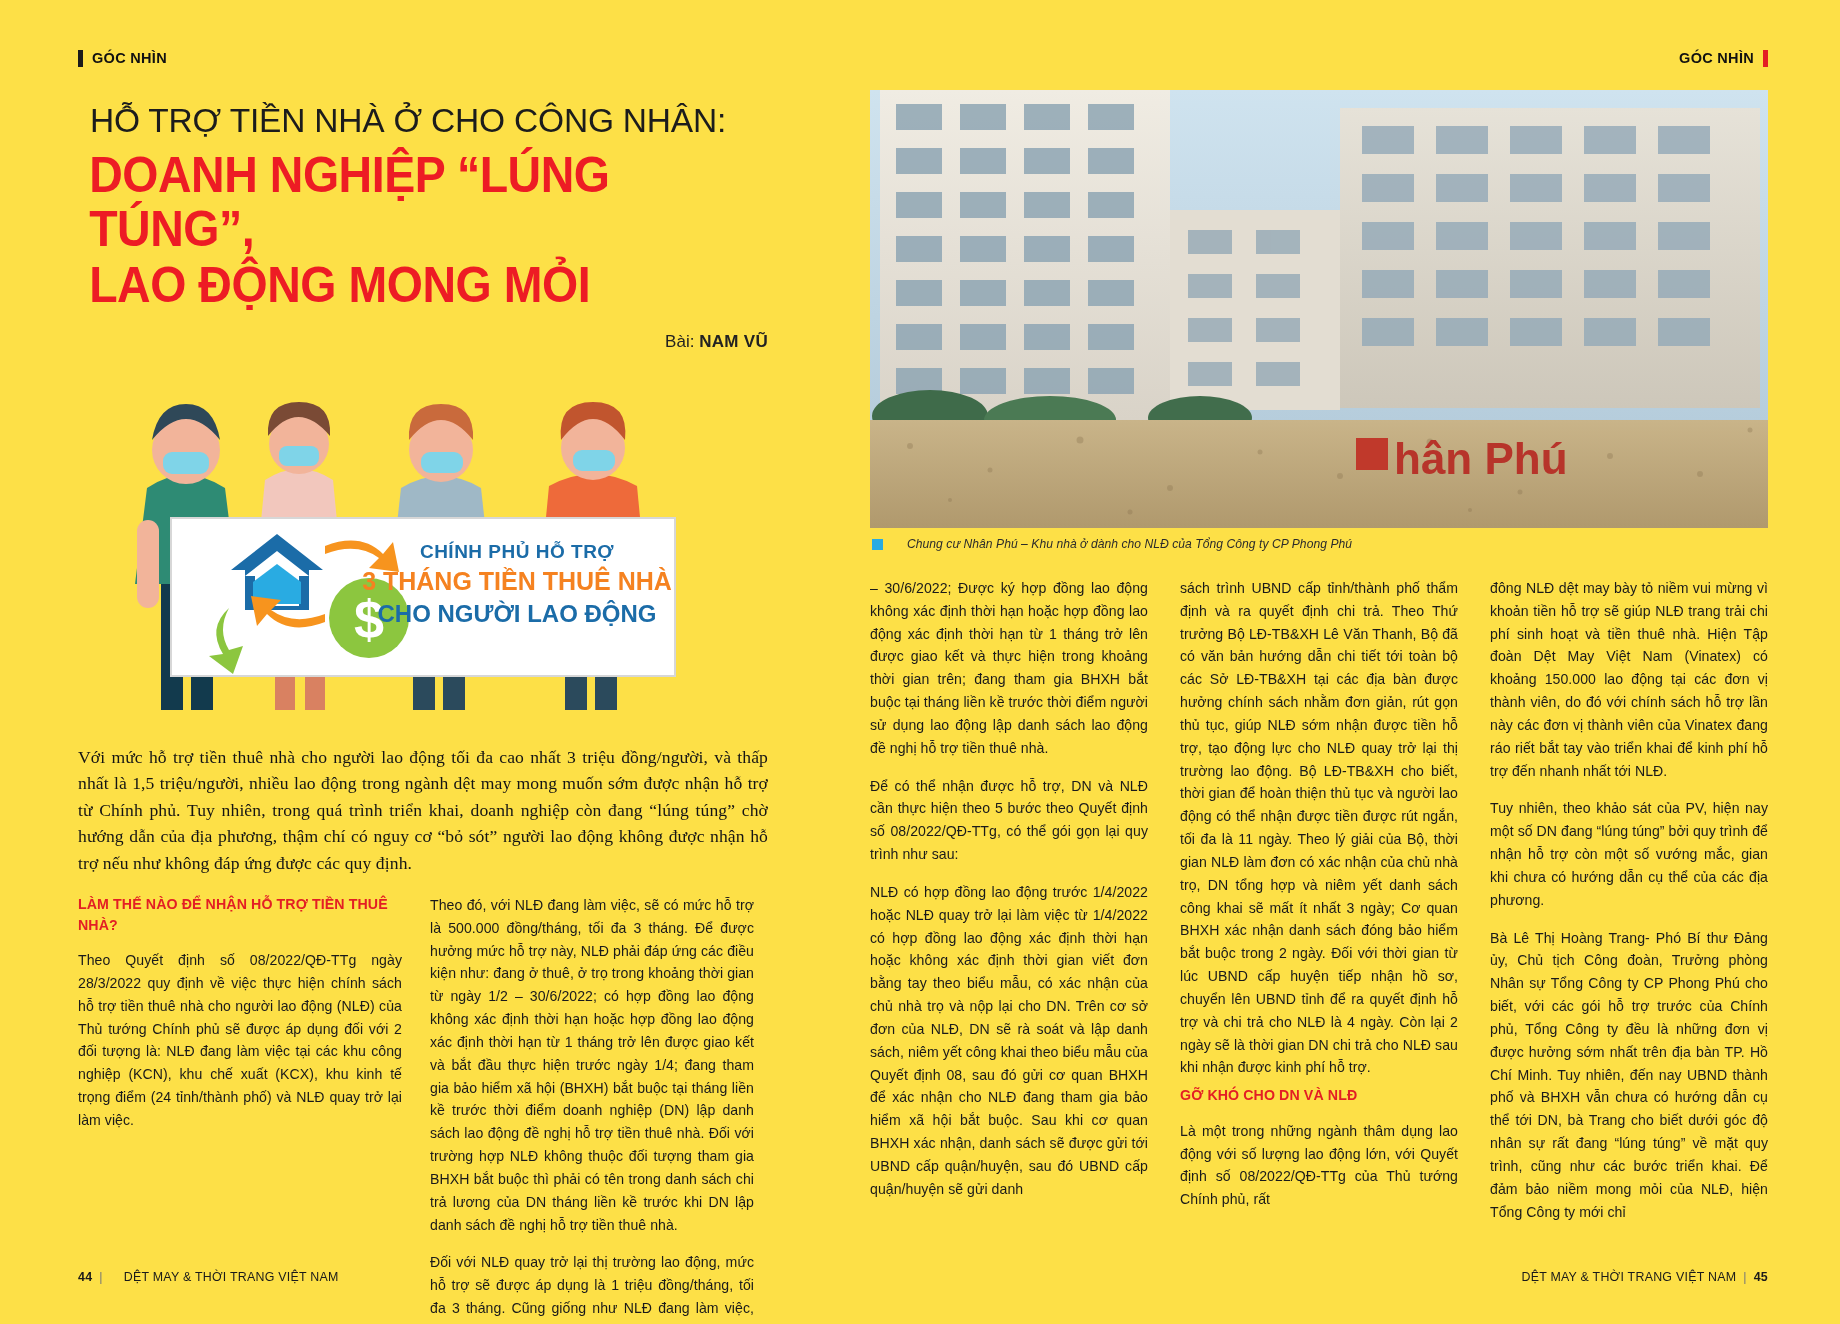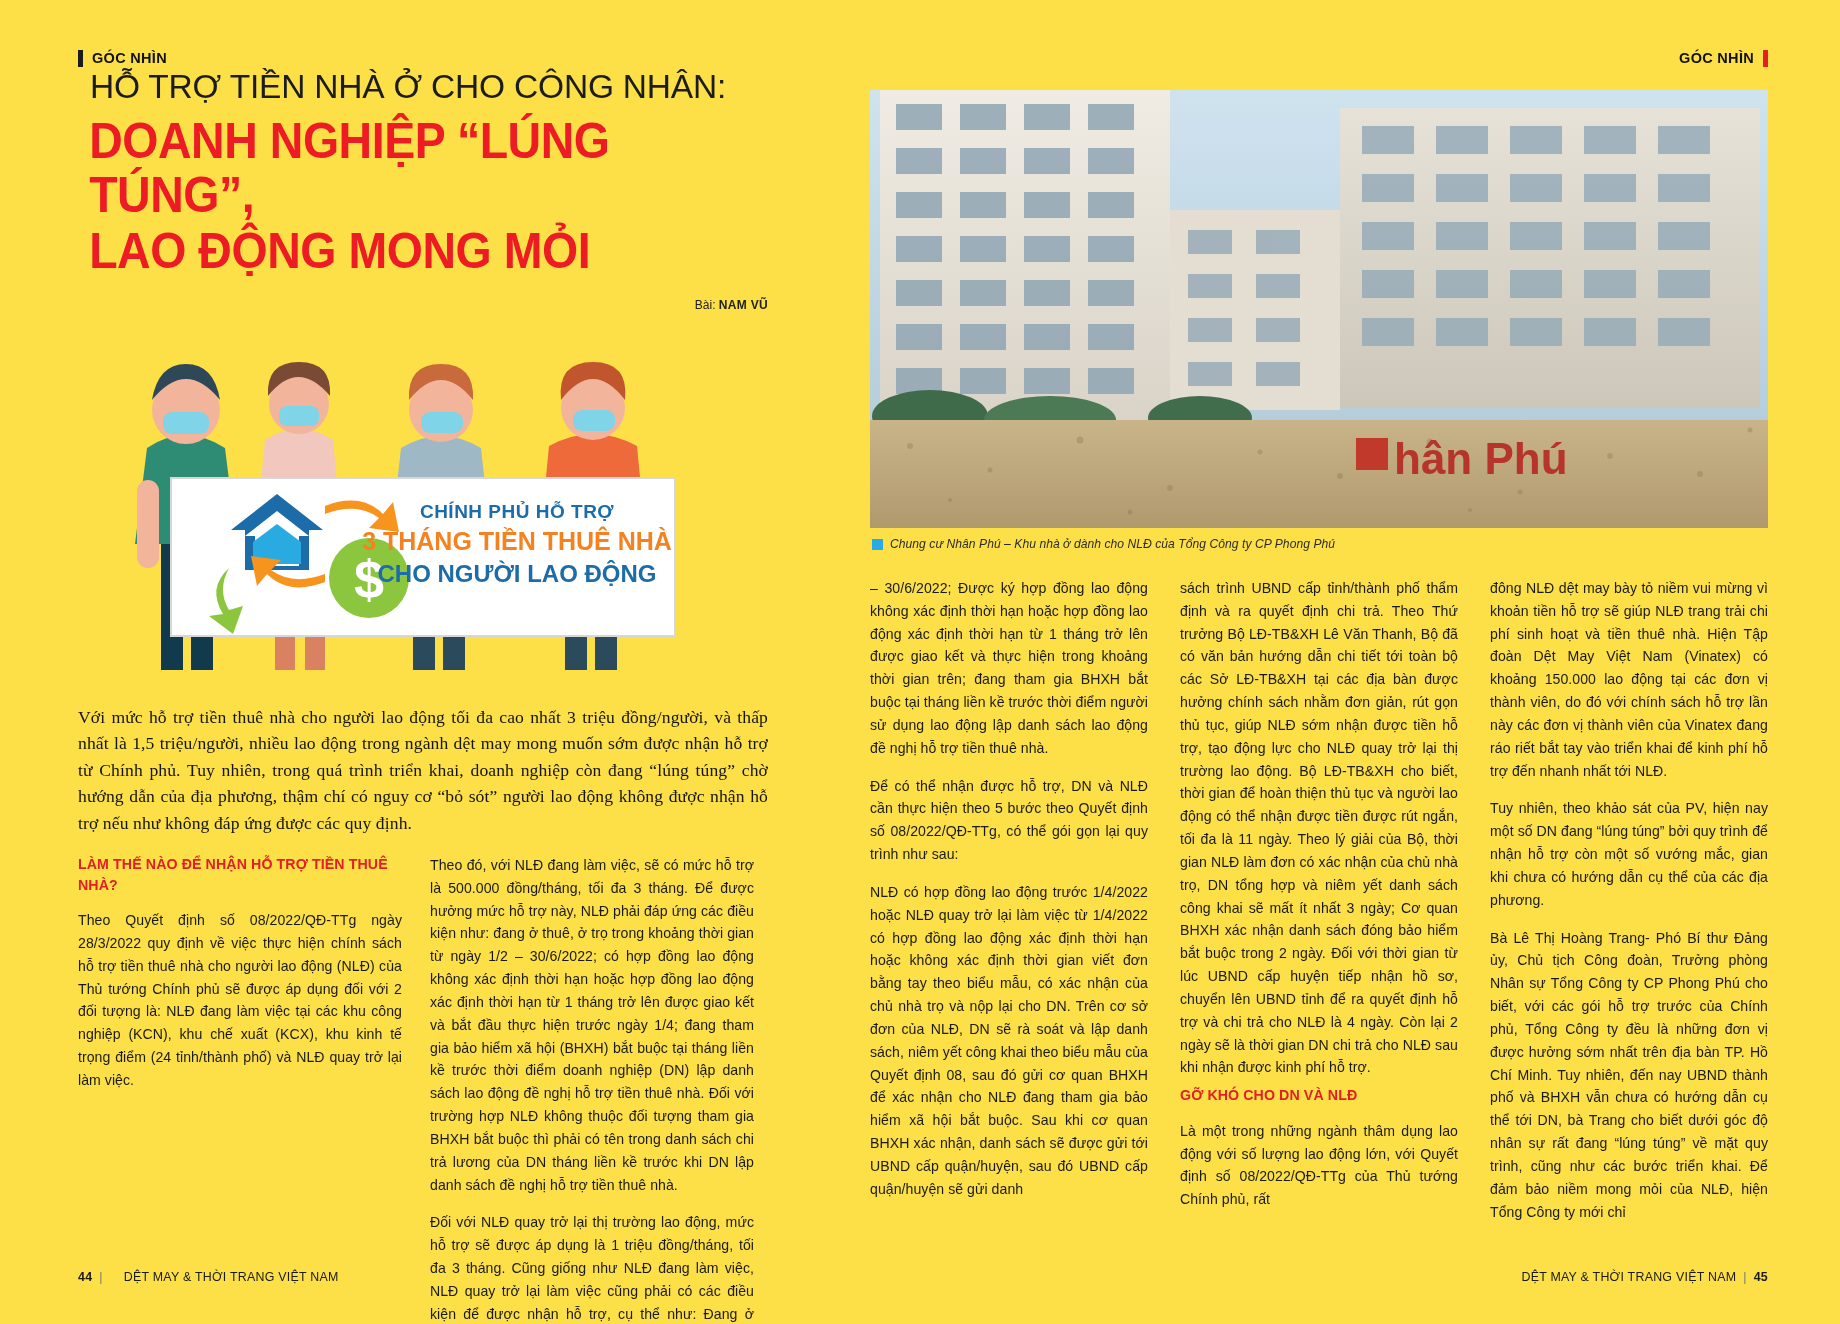--- a/index.html
+++ b/index.html
@@ -38,36 +38,37 @@
   }
   .runhead .bar-red { background: #e31e24; }
   .runhead .label {
     font-size: 14.5px; font-weight: bold; letter-spacing: 0.3px;
     color: #111; text-transform: uppercase;
   }
   .runhead-right { justify-content: flex-end; }
 
   
   .kicker {
+    margin-top: 34px;
     font-size: 33.5px; font-weight: 400; color: #1c1c1c;
     letter-spacing: -0.2px; white-space: nowrap;
     padding-left: 12px;
   }
   .headline-red {
     color: #ed1c24; font-weight: bold;
     font-size: 48px; line-height: 1.08;
     letter-spacing: -0.5px;
     transform: scaleX(0.93); transform-origin: left center;
     padding-left: 12px;
   }
   .hl1 { margin-top: 8px; font-size: 50px; }
   .hl2 { font-size: 50px; margin-top: 2px;}
   .byline {
     margin-top: 20px; text-align: right;
-    font-size: 12px; color: #222;
+    font-size: 17px; color: #222;
   }
   .byline b { letter-spacing: 0.3px; }
 
   
   .info {
     position: relative;
     margin: 18px auto 0 auto;
     width: 620px; height: 360px;
   }
   .info svg { display: block; width: 620px; height: 360px; }
@@ -112,21 +113,21 @@
   .body p:last-child { margin-bottom: 0; }
 
   
   .photo-wrap { margin-top: 22px; }
   .photo {
     width: 898px; height: 438px;
     position: relative; overflow: hidden;
     background: linear-gradient(180deg,#cfe0ea 0%,#bcd2e0 38%,#b7c9d4 100%);
   }
   .caption {
-    display: flex; align-items: center; gap: 7px;
+    display: flex; align-items: center; gap: 24px;
     margin-top: 9px; padding-left: 2px;
   }
   .cap-sq { width: 11px; height: 11px; background: #29abe2; flex: none; }
   .cap-txt {
     font-size: 12.1px; font-style: italic; color: #2b2b2b;
     letter-spacing: 0.05px;
   }
 
   
   .footer {

